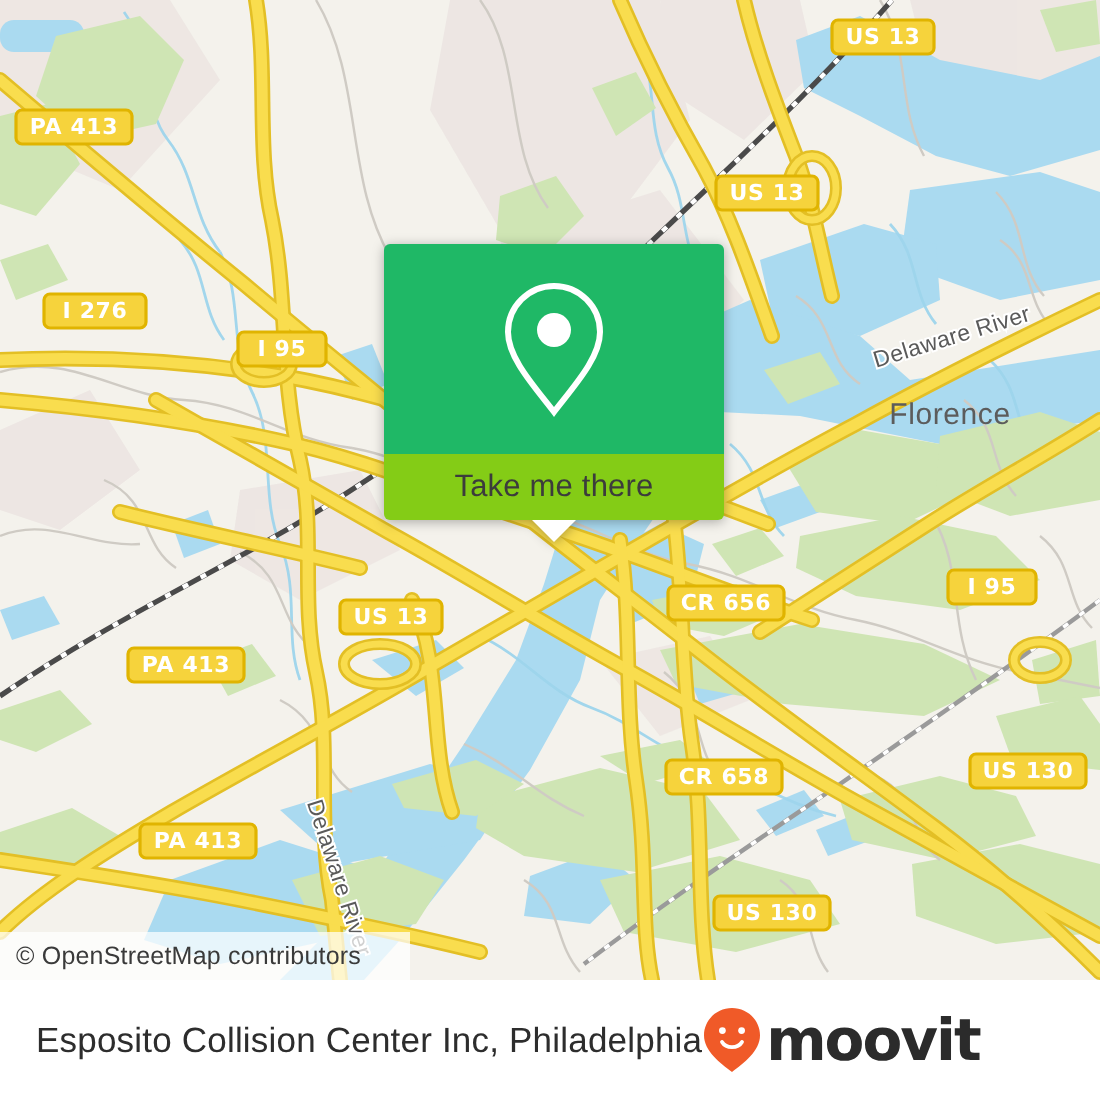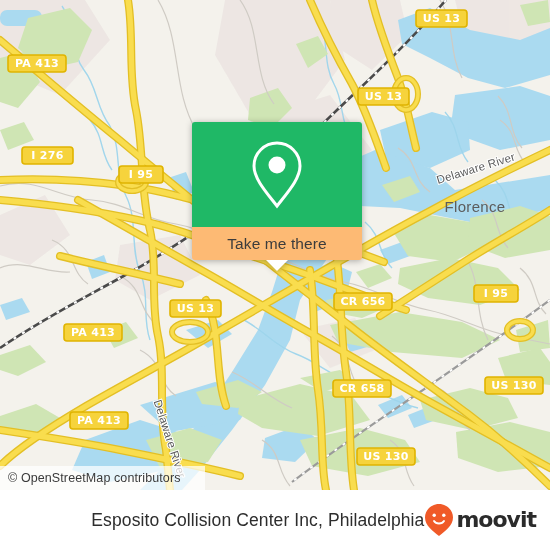--- a/index.html
+++ b/index.html
@@ -62,21 +62,21 @@
     background: #1fb866;
     border-radius: 3px 3px 0 0;
     display: flex;
     align-items: center;
     justify-content: center;
   }
   #popup-pin svg { display: block; }
   #popup-bar {
     position: relative;
     height: 33px;
-    background: #fdba74;
+    background: #84cc16;
     border-radius: 0 0 3px 3px;
     display: flex;
     align-items: center;
     justify-content: center;
   }
   #popup-label {
     font-size: 15.5px;
     color: #3c3c3c;
     letter-spacing: 0.1px;
   }
@@ -94,39 +94,39 @@
   
   #footer {
     position: absolute;
     left: 0;
     top: 490px;
     width: 550px;
     height: 60px;
     background: #ffffff;
     display: flex;
     align-items: center;
-    justify-content: flex-end;
+    justify-content: flex-start;
     padding: 0 14px 0 18px;
     box-sizing: border-box;
     z-index: 50;
   }
   #footer-title {
     font-size: 17.5px;
     color: #2d2d2d;
     letter-spacing: 0.1px;
     white-space: nowrap;
   }
   #brand {
     display: flex;
     align-items: center;
     gap: 2px;
   }
   #brand-mark svg { display: block; }
   #brand-name {
-    font-size: 22px;
+    font-size: 29px;
     font-weight: bold;
     color: #2b2b2b;
     letter-spacing: -1px;
     line-height: 1;
     font-family: "DejaVu Sans", sans-serif;
   }
 
   
   .shield-text {
     font-family: "DejaVu Sans", sans-serif;

